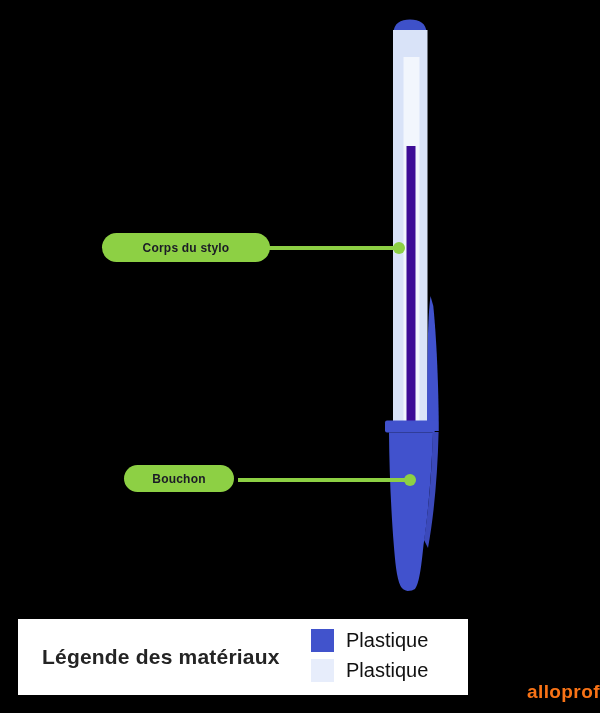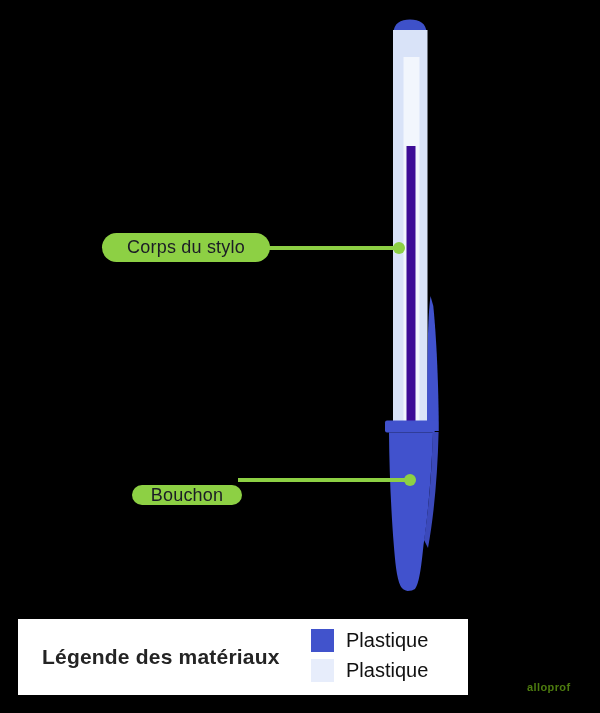--- a/index.html
+++ b/index.html
@@ -35,29 +35,29 @@
     border-radius: 50%;
     background: #8DD044;
   }
   .callout-dot.corps { left: 393px; top: 242px; }
   .callout-dot.bouchon { left: 404px; top: 474px; }
   .callout-pill {
     position: absolute;
     background: #8DD044;
     border-radius: 16px;
     color: #1B1B26;
-    font-size: 18px;
-    font-weight: normal;
+    font-size: 12px;
+    font-weight: bold;
     display: flex;
     align-items: center;
     justify-content: center;
     letter-spacing: 0.2px;
   }
   .callout-pill.corps { left: 102px; top: 233px; width: 168px; height: 29px; }
-  .callout-pill.bouchon { left: 132px; top: 465px; width: 110px; height: 20px; margin-top: 20px; }
+  .callout-pill.bouchon { left: 124px; top: 465px; width: 110px; height: 27px; }
   
   .legend-bar {
     position: absolute;
     left: 18px;
     top: 619px;
     width: 450px;
     height: 76px;
     background: #ffffff;
   }
   .legend-title {
@@ -98,23 +98,23 @@
   .legend-label {
     font-size: 20px;
     font-weight: 500;
     color: #111111;
   }
   
   .watermark {
     position: absolute;
     left: 527px;
     top: 681px;
-    font-size: 11px;
+    font-size: 19px;
     font-weight: bold;
-    color: #4d7c0f;
+    color: #f97316;
     letter-spacing: 0.4px;
   }
 </style>
 </head>
 <body>
 
 <div class="canvas">
 
   <svg class="pen-svg" width="600" height="713" viewBox="0 0 600 713">
 

